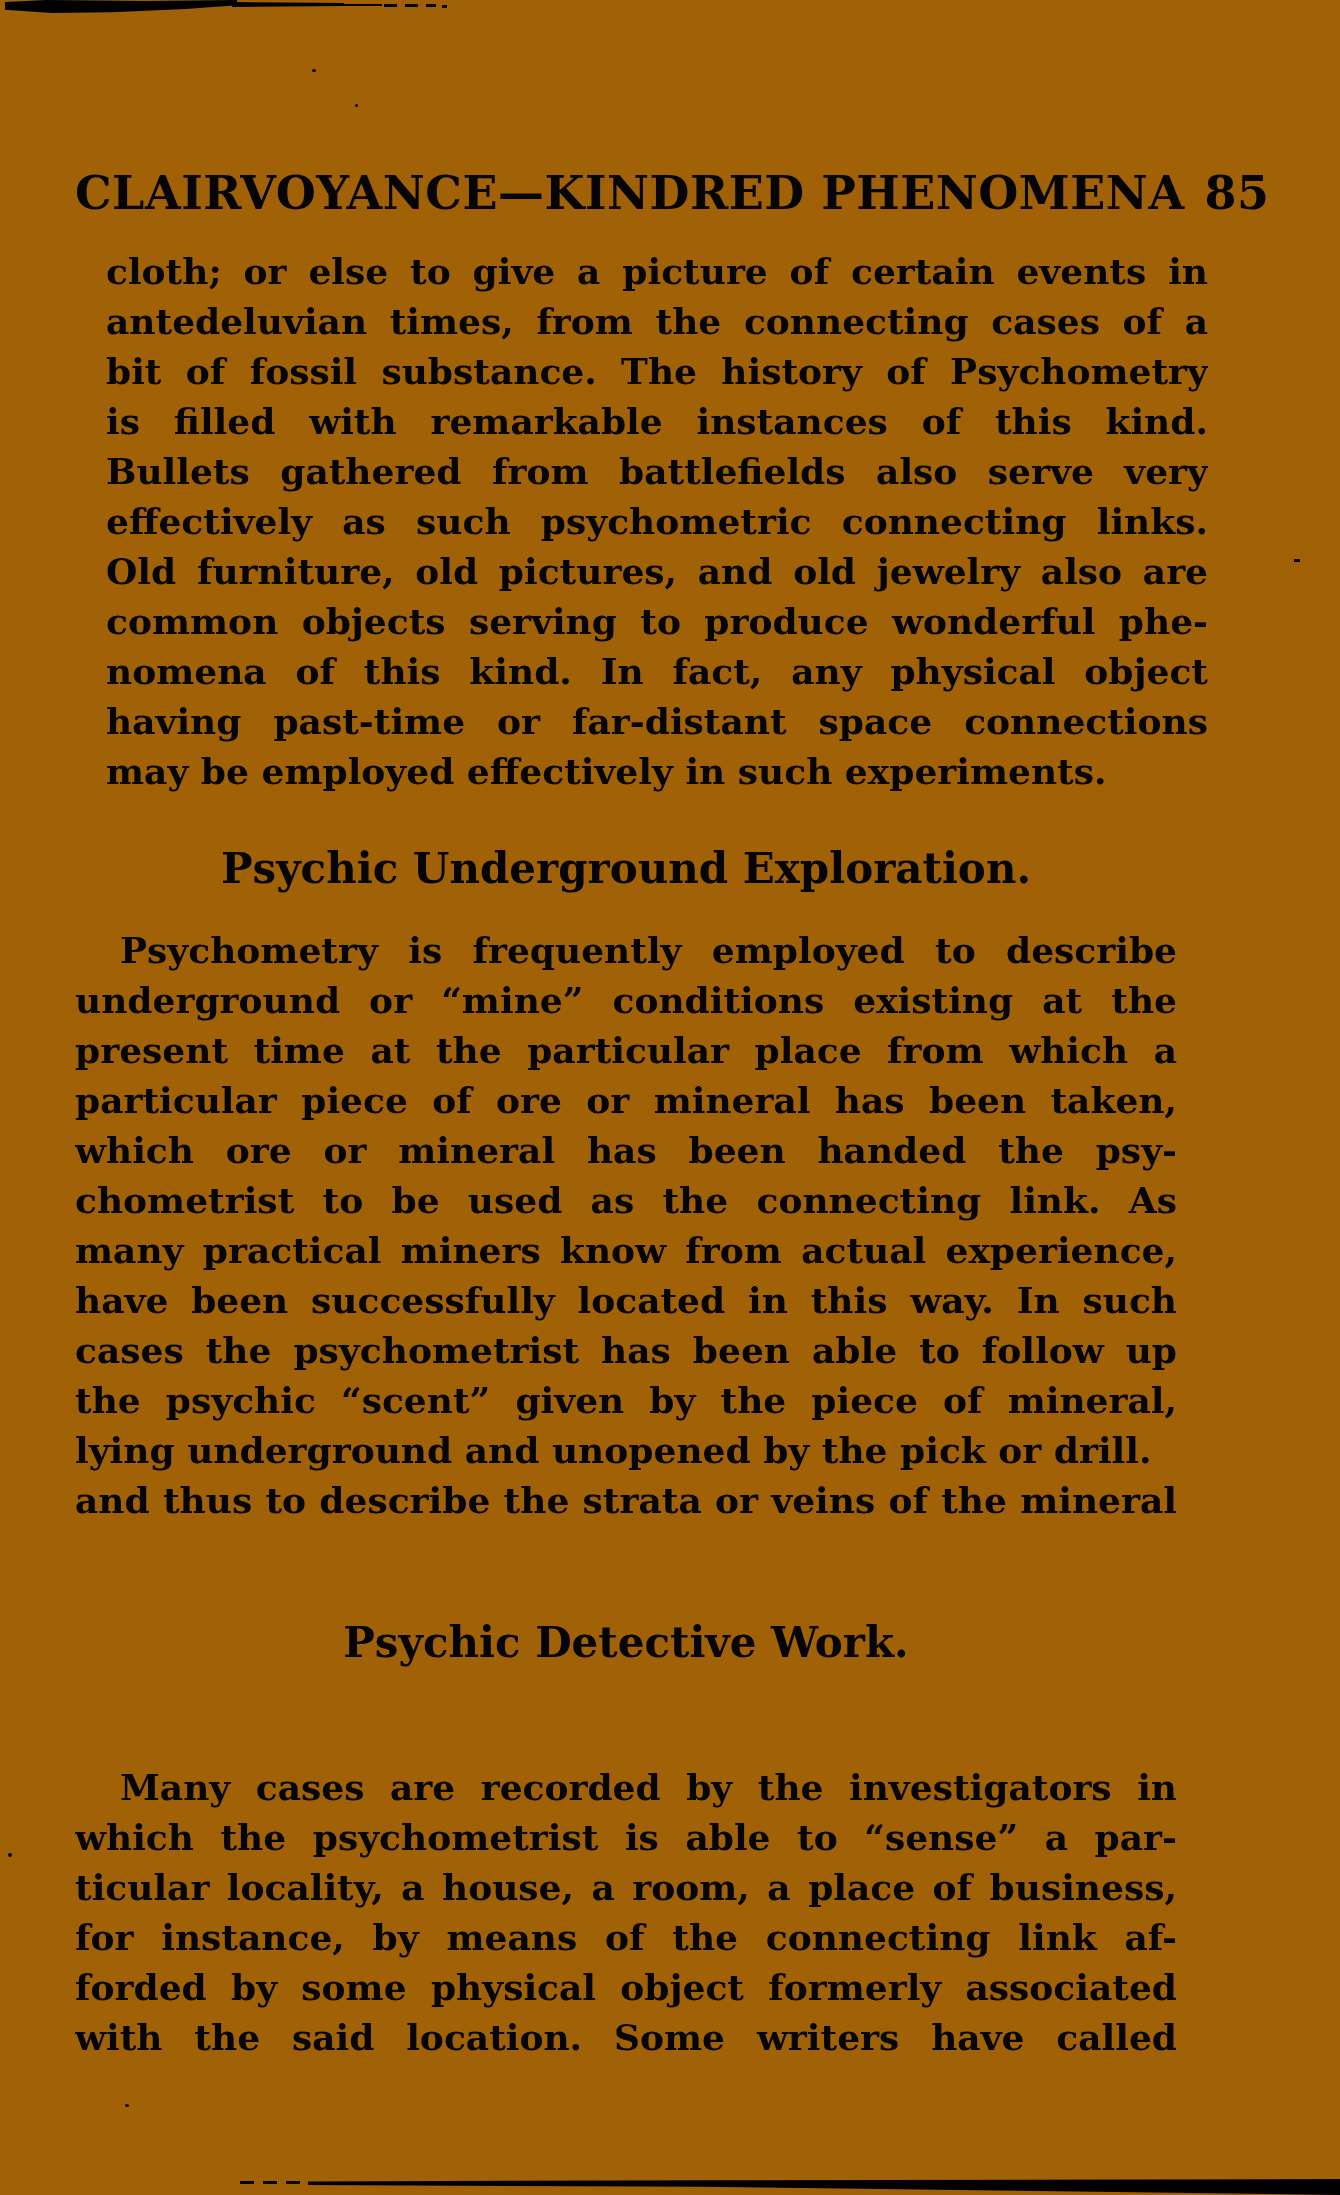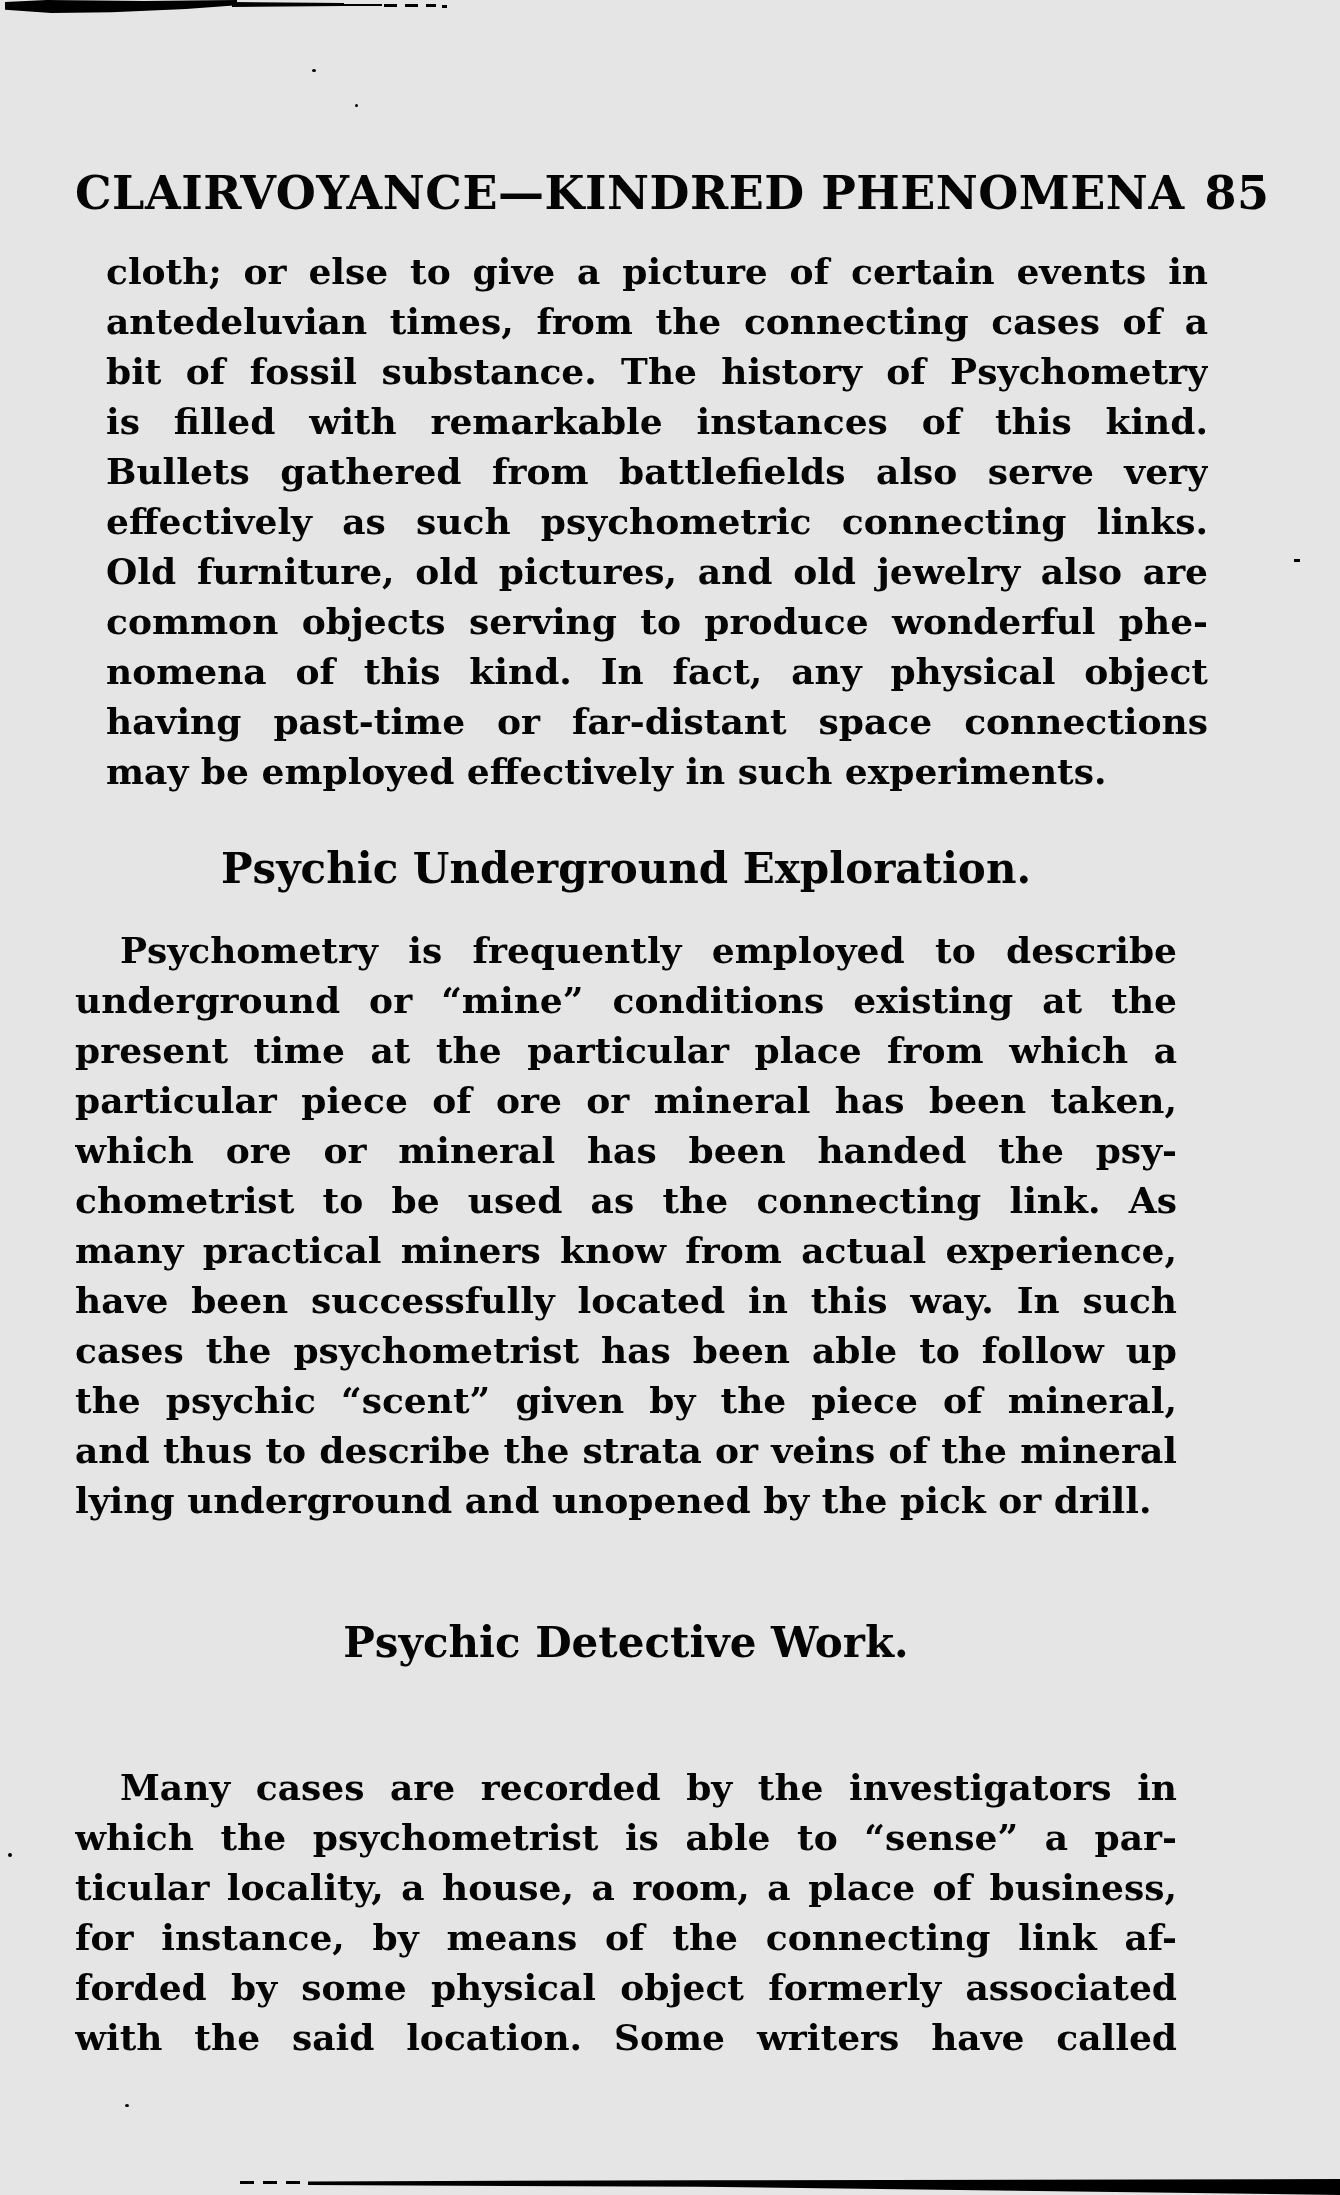--- a/index.html
+++ b/index.html
@@ -1,19 +1,19 @@
 <!DOCTYPE html>
 <html><head>
 <meta charset="utf-8">
 <style>
   html,body{margin:0;padding:0;background:#555;}
   .page{
     position:relative;
     width:1340px;height:2195px;
-    background:#e5e5e5;
+    background:#a16207;
     color:#050505;
     font-family:"DejaVu Serif","Liberation Serif",serif;
     font-weight:700;
     overflow:hidden;
   }
   
   .runhead{
     position:absolute;left:75px;width:1102px;top:168px;
     font-size:46px;line-height:50px;text-align:center;
     letter-spacing:0.5px;white-space:nowrap;
@@ -85,22 +85,22 @@
     <div class="line indent">Psychometry is frequently employed to describe</div>
     <div class="line">underground or “mine” conditions existing at the</div>
     <div class="line">present time at the particular place from which a</div>
     <div class="line">particular piece of ore or mineral has been taken,</div>
     <div class="line">which ore or mineral has been handed the psy-</div>
     <div class="line">chometrist to be used as the connecting link.  As</div>
     <div class="line">many practical miners know from actual experience,</div>
     <div class="line">have been successfully located in this way.  In such</div>
     <div class="line">cases the psychometrist has been able to follow up</div>
     <div class="line">the psychic “scent” given by the piece of mineral,</div>
+    <div class="line loose">lying underground and unopened by the pick or drill.</div>
     <div class="line">and thus to describe the strata or veins of the mineral</div>
-    <div class="line loose">lying underground and unopened by the pick or drill.</div>
   </div>
 
   <div class="heading" style="top:1618px;">Psychic Detective Work.</div>
 
   <div class="para" style="top:1762px;">
     <div class="line indent">Many cases are recorded by the investigators in</div>
     <div class="line">which the psychometrist is able to “sense” a par-</div>
     <div class="line">ticular locality, a house, a room, a place of business,</div>
     <div class="line">for instance, by means of the connecting link af-</div>
     <div class="line">forded by some physical object formerly associated</div>

